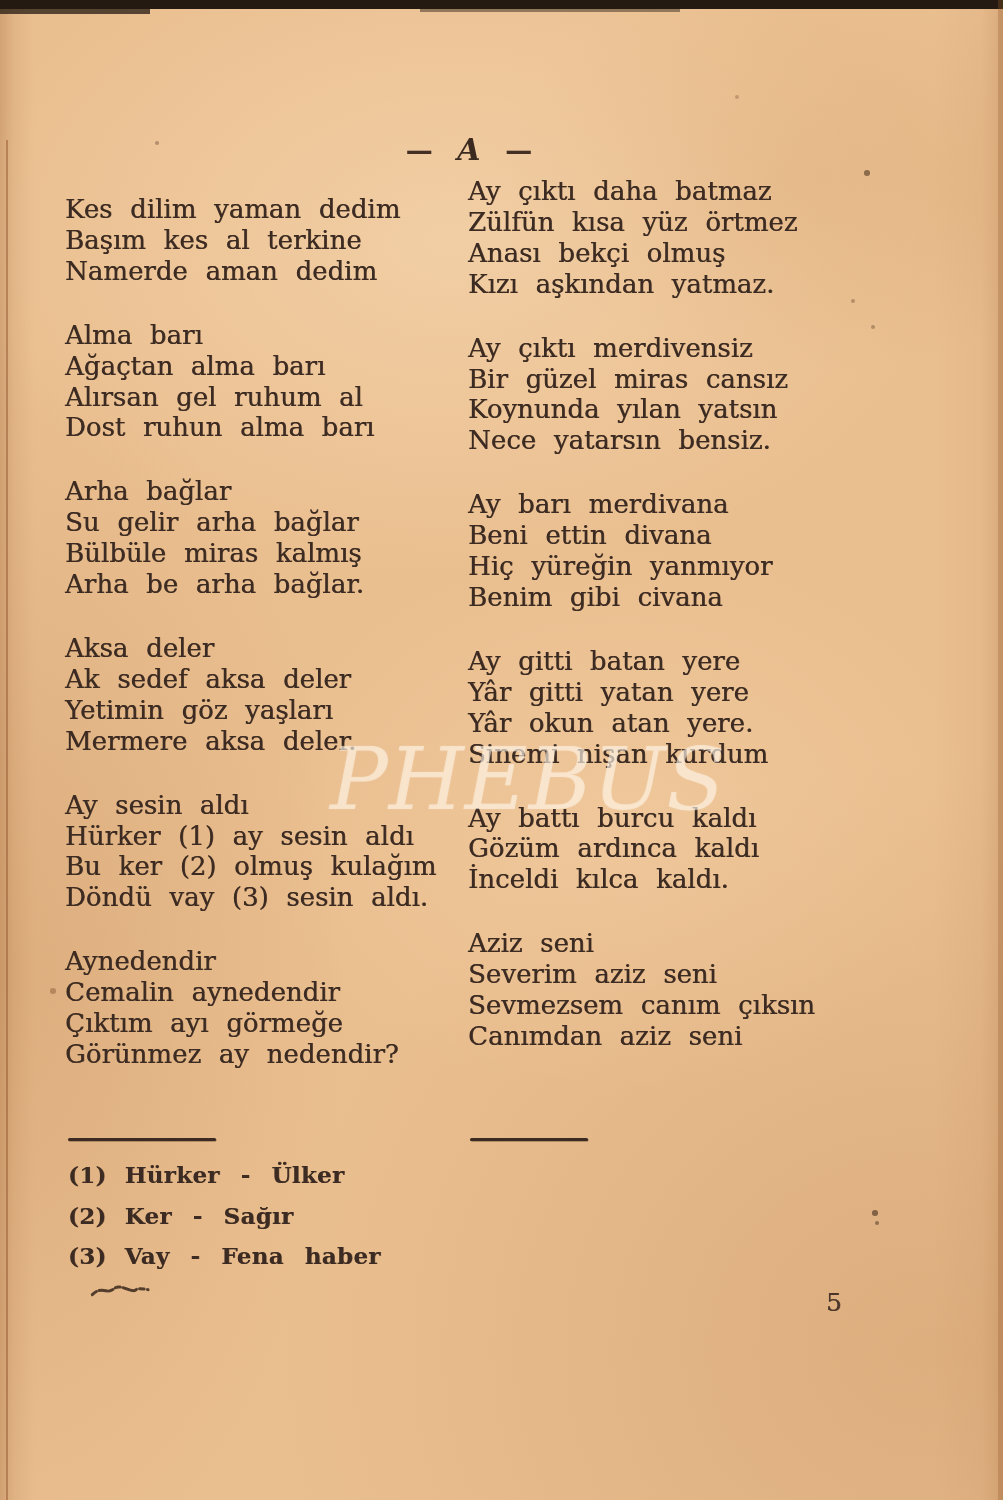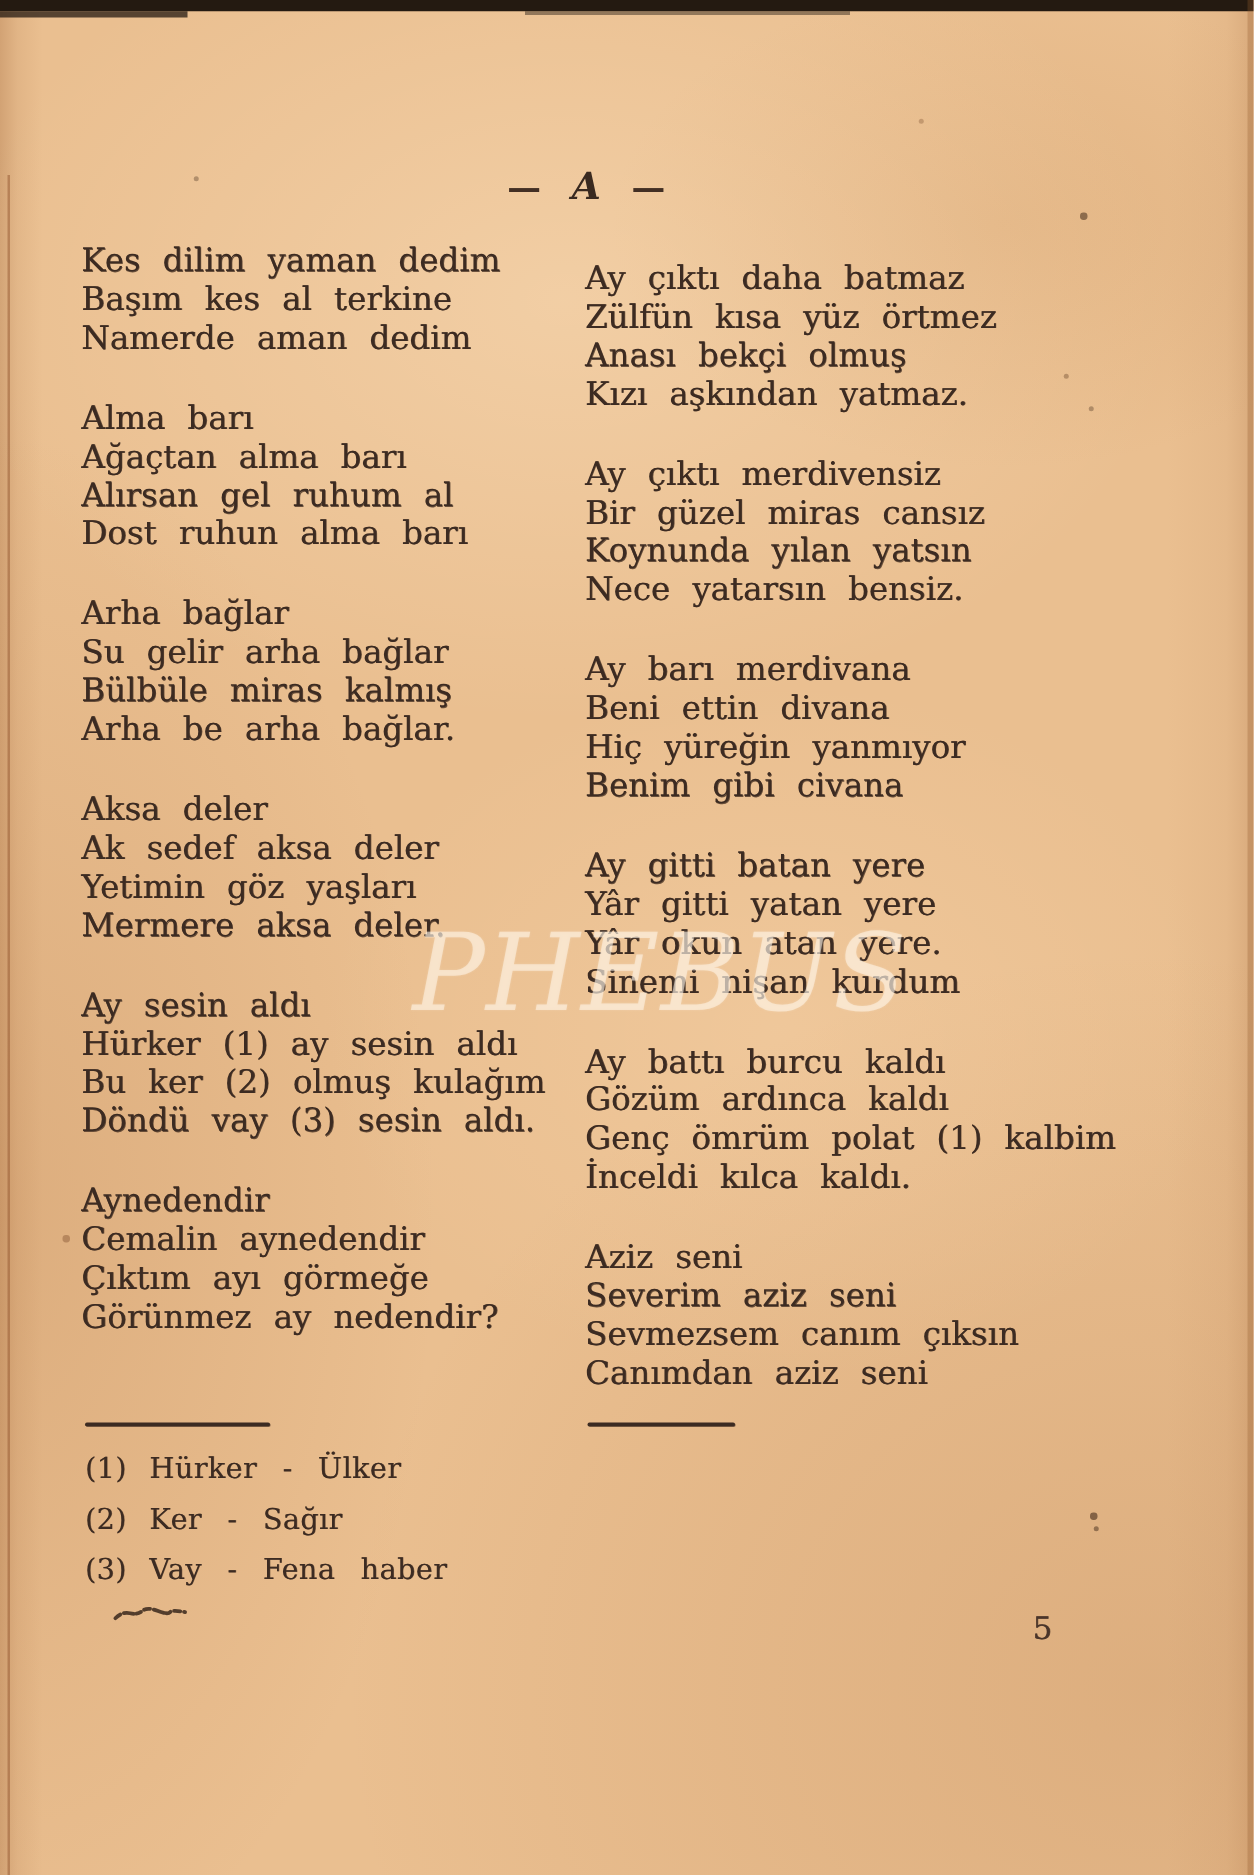--- a/index.html
+++ b/index.html
@@ -25,36 +25,36 @@
   .left-crease{position:absolute;left:6px;top:140px;width:2px;height:1360px;background:rgba(140,78,40,0.45);}
   .right-edge-line{position:absolute;right:0;top:0;width:5px;height:1500px;background:rgba(150,92,48,0.30);}
 
   .header{position:absolute;left:370px;top:132px;width:200px;text-align:center;
     font-size:27px;letter-spacing:2px;white-space:nowrap;}
   .header .dash{font-weight:bold;color:#432f24;}
   .header .letter{font-size:30px;font-weight:bold;font-style:italic;padding:0 12px;color:#3a2a20;}
 
   .col{position:absolute;}
   .col-left{left:65px;top:194px;width:395px;}
-  .col-right{left:468px;top:208px;width:440px;}
+  .col-right{left:468px;top:176px;width:440px;}
   .stanza{margin:0 0 33px 0;}
   .line{
     font-size:26px;line-height:30.9px;white-space:nowrap;
     word-spacing:0.36em;
     text-shadow:0.5px 0.3px 0 rgba(62,42,30,0.75);
   }
 
   .footnotes{position:absolute;font-size:23px;}
   .fn-left{left:68px;top:1138px;}
   .fn-right{left:470px;top:1138px;}
   .fn-rule{height:3px;background:#3c2b22;margin-bottom:14px;border-radius:2px;
     box-shadow:0.5px 0.5px 0 rgba(62,42,30,0.6);}
   .fn-rule-left{width:148px;}
   .fn-rule-right{width:118px;}
-  .fn-item{line-height:40.5px;font-weight:normal;word-spacing:0.55em;white-space:nowrap;
+  .fn-item{line-height:40.5px;font-weight:bold;word-spacing:0.55em;white-space:nowrap;
     text-shadow:0.4px 0.2px 0 rgba(62,42,30,0.6);letter-spacing:0.3px;}
   .fn-item .fn-num{margin-right:18px;}
 
   .watermark{
     position:absolute;left:330px;top:736px;
     font-family:"DejaVu Serif","Liberation Serif",serif;
     font-size:86px;line-height:86px;letter-spacing:1px;
     color:rgba(255,246,233,0.55);
     text-shadow:0 0 2px rgba(255,246,233,0.25);
     pointer-events:none;
@@ -154,21 +154,20 @@
     </div>
     <div class="stanza">
       <div class="line">Ay gitti batan yere</div>
       <div class="line">Yâr gitti yatan yere</div>
       <div class="line">Yâr okun atan yere.</div>
       <div class="line">Sinemi nişan kurdum</div>
     </div>
     <div class="stanza">
       <div class="line">Ay battı burcu kaldı</div>
       <div class="line">Gözüm ardınca kaldı</div>
-      <div class="line">Genç ömrüm polat (1) kalbim</div>
       <div class="line">İnceldi kılca kaldı.</div>
     </div>
     <div class="stanza">
       <div class="line">Aziz seni</div>
       <div class="line">Severim aziz seni</div>
       <div class="line">Sevmezsem canım çıksın</div>
       <div class="line">Canımdan aziz seni</div>
     </div>
   </div>
 

